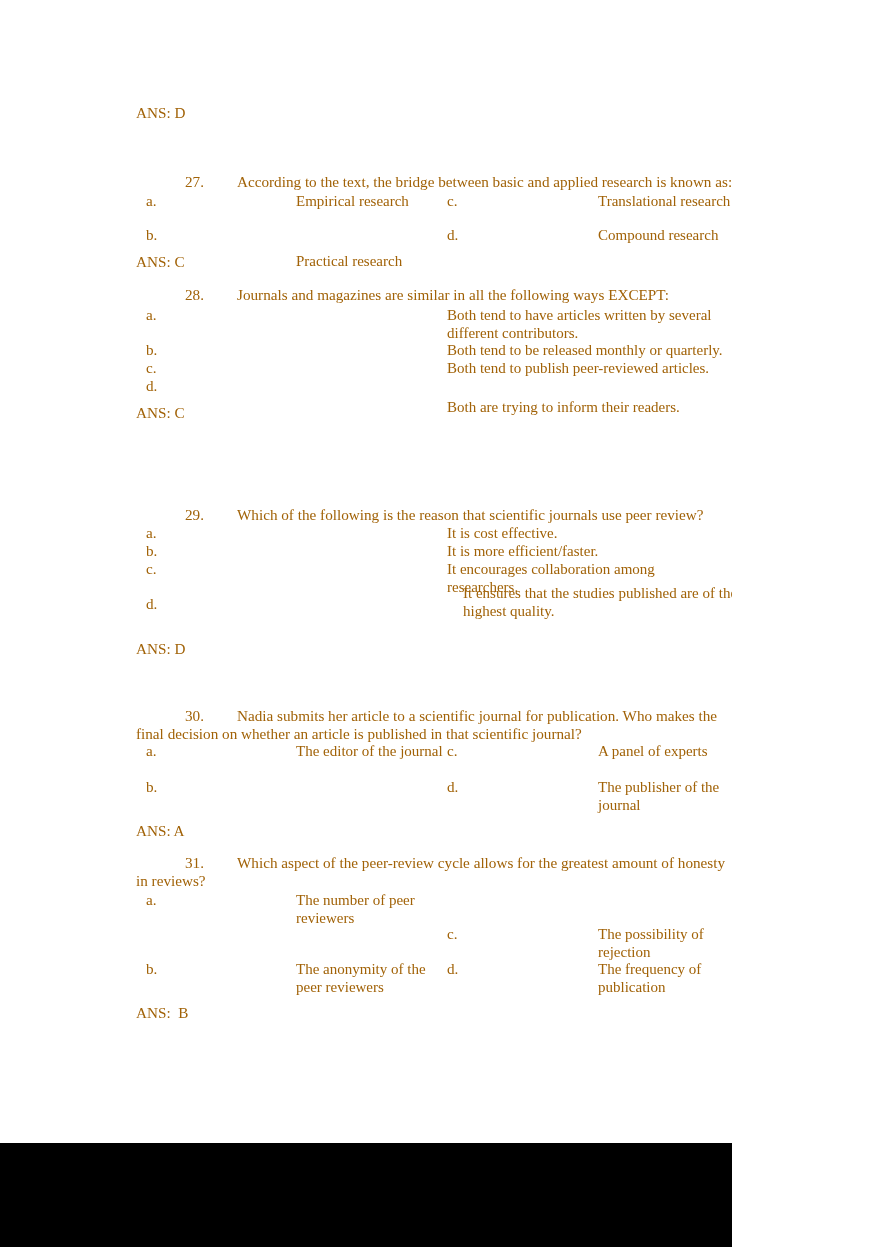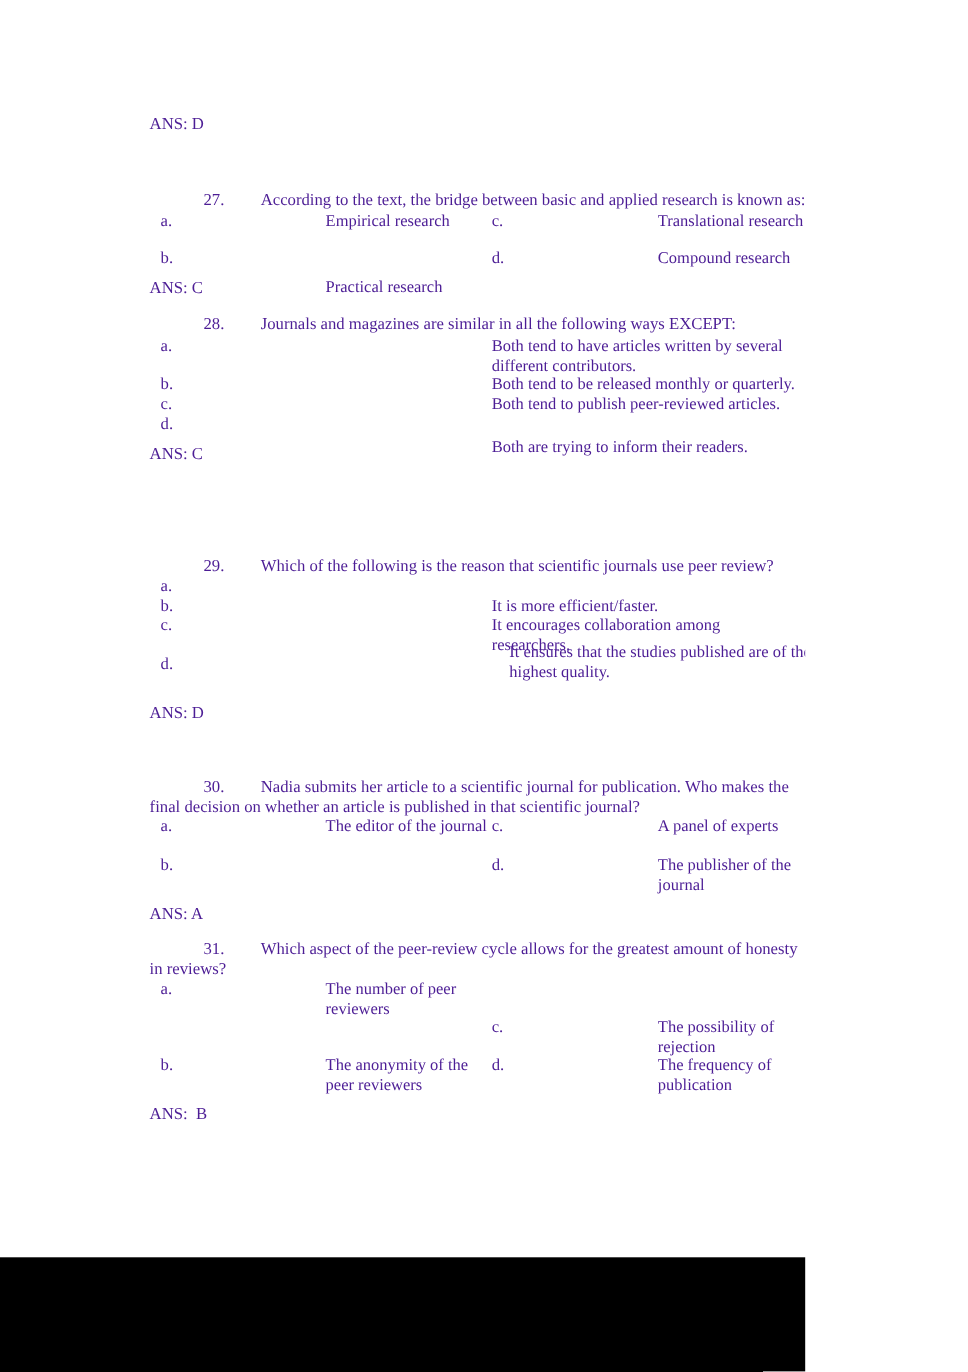--- a/index.html
+++ b/index.html
@@ -7,21 +7,21 @@
     margin: 0;
     padding: 0;
     background: #ffffff;
   }
   .page {
     position: relative;
     width: 732px;
     height: 1247px;
     background: #ffffff;
     font-family: "Liberation Serif", "DejaVu Serif", serif;
-    color: #4c1d95;
+    color: #a16207;
     overflow: hidden;
   }
   .paper {
     position: absolute;
     left: 0;
     top: 0;
     width: 880px;
     height: 1143px;
     background: #ffffff;
   }
@@ -121,20 +121,21 @@
 
     <div class="olet olet-a" style="top:377px;">d.</div>
     <div class="obody col-wide" style="top:374px;margin-top:24px;">Both are trying to inform their readers.</div>
 
     <div class="ans" style="top:404px;">ANS: C</div>
 
     <div class="qnum" style="top:506px;">29.</div>
     <div class="qtext" style="top:506px;">Which of the following is the reason that scientific journals use peer review?</div>
 
     <div class="olet olet-a" style="top:524px;">a.</div>
+    <div class="obody col-wide" style="top:524px;">It is cost effective.</div>
 
     <div class="olet olet-a" style="top:542px;">b.</div>
     <div class="obody col-wide" style="top:542px;">It is more efficient/faster.</div>
 
     <div class="olet olet-a" style="top:560px;">c.</div>
     <div class="obody col-wide" style="top:560px;width:250px;">It encourages collaboration among researchers.</div>
 
     <div class="olet olet-a" style="top:595px;">d.</div>
     <div class="obody col-wide" style="top:584px;margin-left:16px;">It ensures that the studies published are of the highest quality.</div>
 

